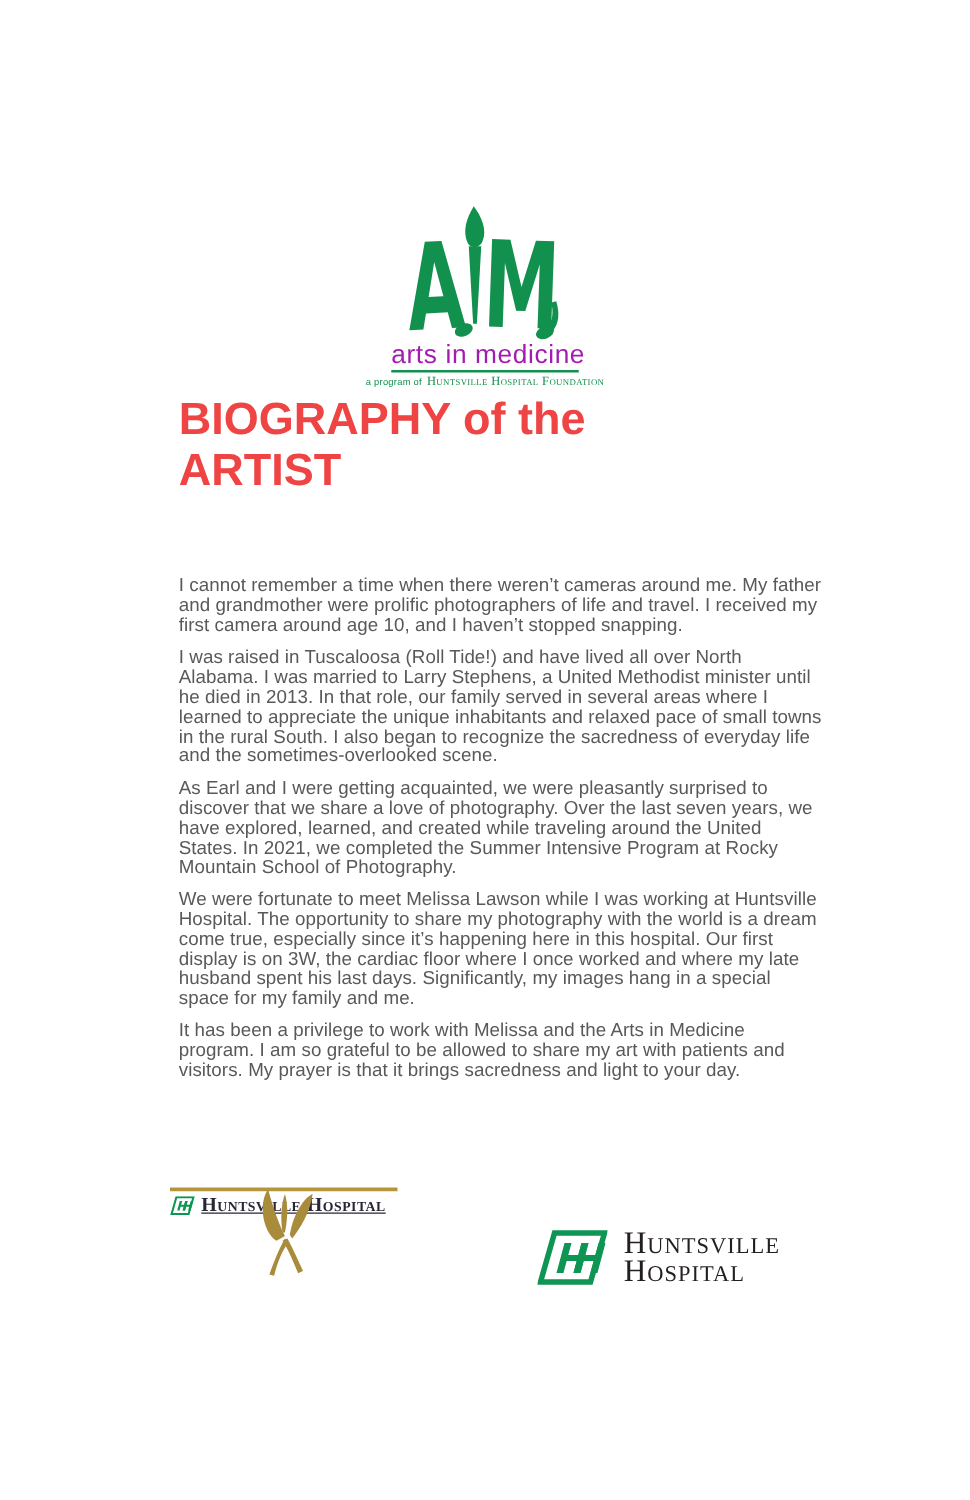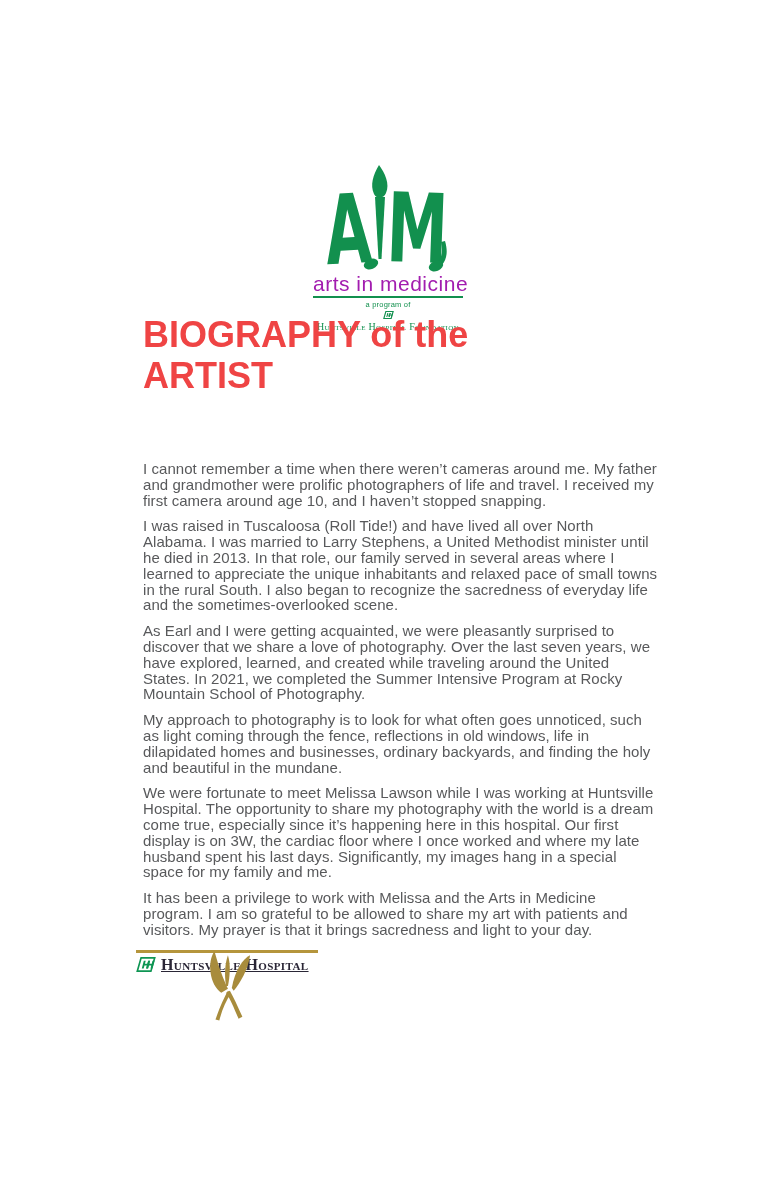--- a/index.html
+++ b/index.html
@@ -12,21 +12,21 @@
   
   .aim-logo { position:absolute; left:313px; top:163px; width:150px; text-align:center; }
   .aim-mark { display:block; margin:0 auto; }
   .aim-wordmark {
     color:#a21caf; font-size:21px; line-height:20px; letter-spacing:0.5px;
     font-weight:400; margin-top:-1px; white-space:nowrap;
   }
   .aim-divider { height:2px; background:#12904e; margin:2px 0 2px; }
   .aim-tagline {
     display:flex; align-items:center; justify-content:center; gap:2px;
-    color:#12904e; font-size:7.5px; letter-spacing:0.2px; white-space:nowrap;flex-direction:column;
+    color:#12904e; font-size:7.5px; letter-spacing:0.2px; white-space:nowrap;
   }
   .aim-tagline .sc { font-variant:small-caps; font-family:"Liberation Serif", serif; font-size:10px; letter-spacing:0.3px; }
 
   
   .page-title {
     position:absolute; left:143px; top:314px; width:440px;
     color:#ef4444; font-size:36px; line-height:41px; font-weight:bold;
     letter-spacing:0px;
   }
   .artist-name {
@@ -99,21 +99,20 @@
       <span class="sc">Huntsville Hospital Foundation</span>
     </div>
   </div>
 
   <h1 class="page-title" style="margin:0;">BIOGRAPHY of the ARTIST</h1>
 
   <div class="bio">
     <p>I cannot remember a time when there weren’t cameras around me. My father and grandmother were prolific photographers of life and travel. I received my first camera around age 10, and I haven’t stopped snapping.</p>
     <p>I was raised in Tuscaloosa (Roll Tide!) and have lived all over North Alabama. I was married to Larry Stephens, a United Methodist minister until he died in 2013. In that role, our family served in several areas where I learned to appreciate the unique inhabitants and relaxed pace of small towns in the rural South. I also began to recognize the sacredness of everyday life and the sometimes-overlooked scene.</p>
     <p>As Earl and I were getting acquainted, we were pleasantly surprised to discover that we share a love of photography. Over the last seven years, we have explored, learned, and created while traveling around the United States. In 2021, we completed the Summer Intensive Program at Rocky Mountain School of Photography.</p>
-    <p>My approach to photography is to look for what often goes unnoticed, such as light coming through the fence, reflections in old windows, life in dilapidated homes and businesses, ordinary backyards, and finding the holy and beautiful in the mundane.</p>
     <p>We were fortunate to meet Melissa Lawson while I was working at Huntsville Hospital. The opportunity to share my photography with the world is a dream come true, especially since it’s happening here in this hospital. Our first display is on 3W, the cardiac floor where I once worked and where my late husband spent his last days. Significantly, my images hang in a special space for my family and me.</p>
     <p>It has been a privilege to work with Melissa and the Arts in Medicine program. I am so grateful to be allowed to share my art with patients and visitors. My prayer is that it brings sacredness and light to your day.</p>
   </div>
 
   <div class="wc-logo">
     <svg class="wc-emblem" width="50" height="74" viewBox="0 0 52 76" aria-hidden="true">
       <g fill="#a88c3c">
         <path d="M20,46 C8,38 5,14 13,3 C17,18 22,32 27,42 Z"></path>
         <path d="M31,41 C34,23 43,10 50,7 C48,22 40,35 33,44 Z"></path>
         <path d="M25,39 C23,27 24,15 27,7 C30,17 29,29 27,39 Z"></path>
@@ -125,14 +124,25 @@
     <div class="wc-bottom">
       <svg width="20" height="15" viewBox="0 0 70 55" aria-hidden="true">
         <path d="M17,3 L67,3 L53,52 L3,52 Z" fill="#ffffff" stroke="#0e9553" stroke-width="6"></path>
         <path transform="translate(27,14) skewX(-15)" fill="#0e9553" d="M0,0 h7 v11 h9 v-11 h7 v28 h-7 v-11 h-9 v11 h-7 Z"></path>
         <path transform="translate(43,14) skewX(-15)" fill="#0e9553" d="M0,0 h7 v11 h9 v-11 h7 v28 h-7 v-11 h-9 v11 h-7 Z"></path>
       </svg>
       <span>Huntsville Hospital</span>
     </div>
   </div>
 
+  <div class="hh-logo">
+    <svg width="56" height="44" viewBox="0 0 70 55" aria-hidden="true">
+      <path d="M17,3 L67,3 L53,52 L3,52 Z" fill="#ffffff" stroke="#0e9553" stroke-width="5.5"></path>
+      <path transform="translate(27,13) skewX(-15)" fill="#0e9553" d="M0,0 h7 v12 h10 v-12 h7 v30 h-7 v-12 h-10 v12 h-7 Z"></path>
+      <path transform="translate(44,13) skewX(-15)" fill="#0e9553" d="M0,0 h7 v12 h10 v-12 h7 v30 h-7 v-12 h-10 v12 h-7 Z"></path>
+    </svg>
+    <div class="hh-text">
+      <div>Huntsville</div>
+      <div>Hospital</div>
+    </div>
+  </div>
 
 </div>
 
 </body></html>

